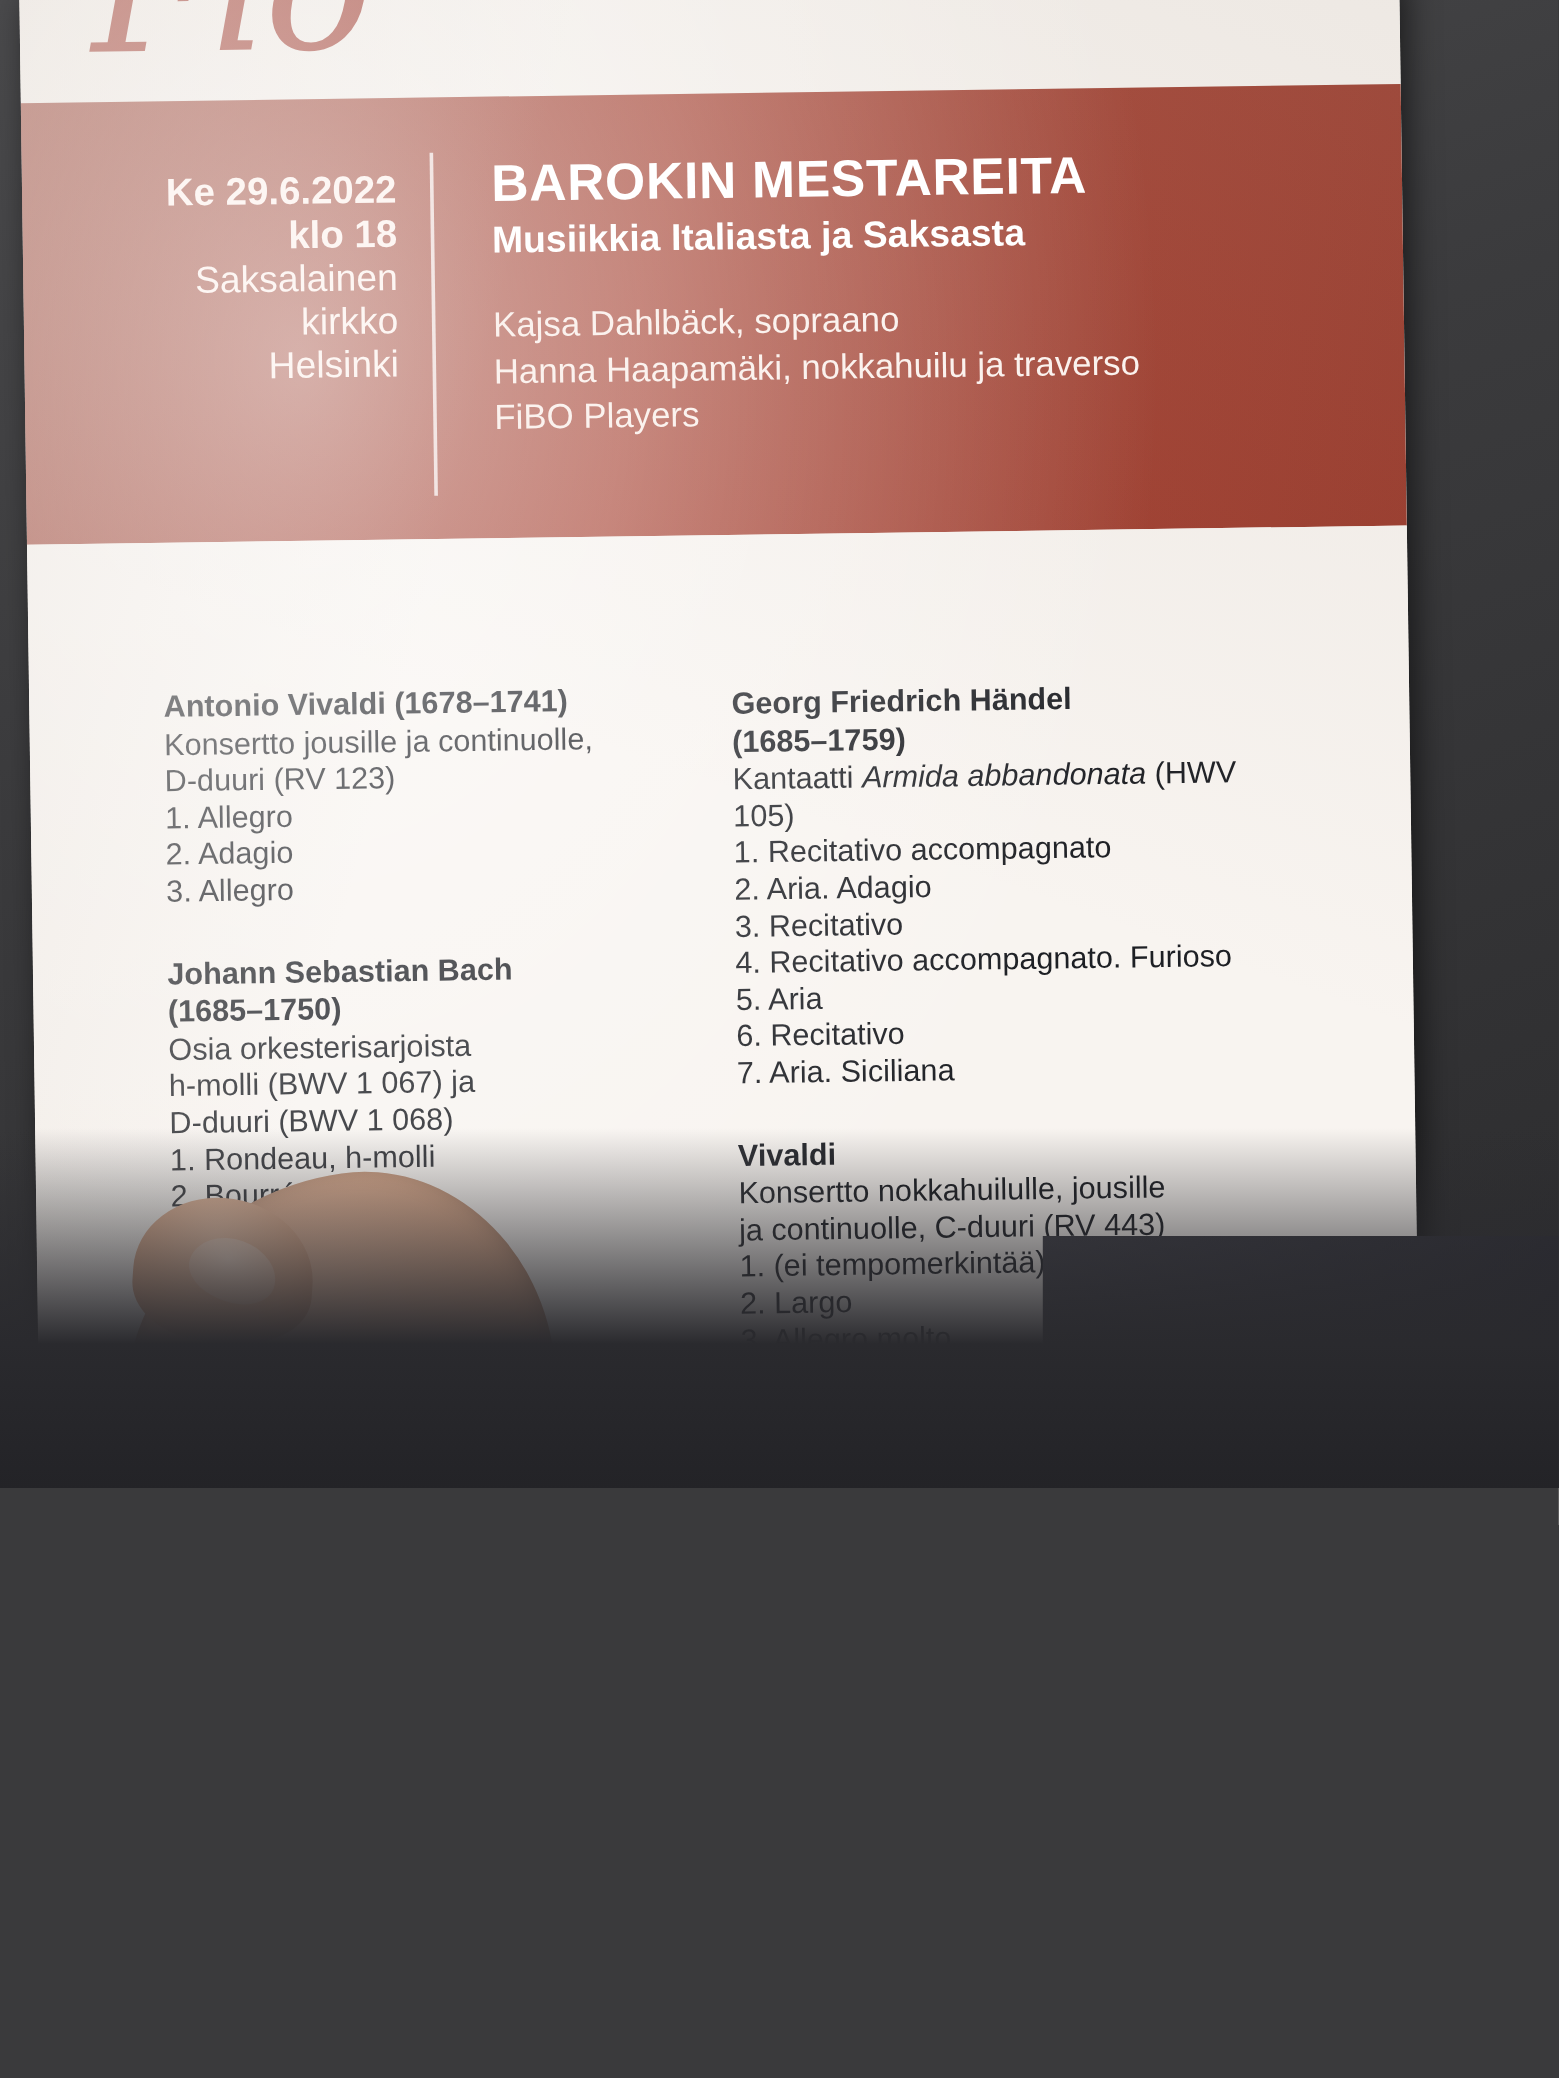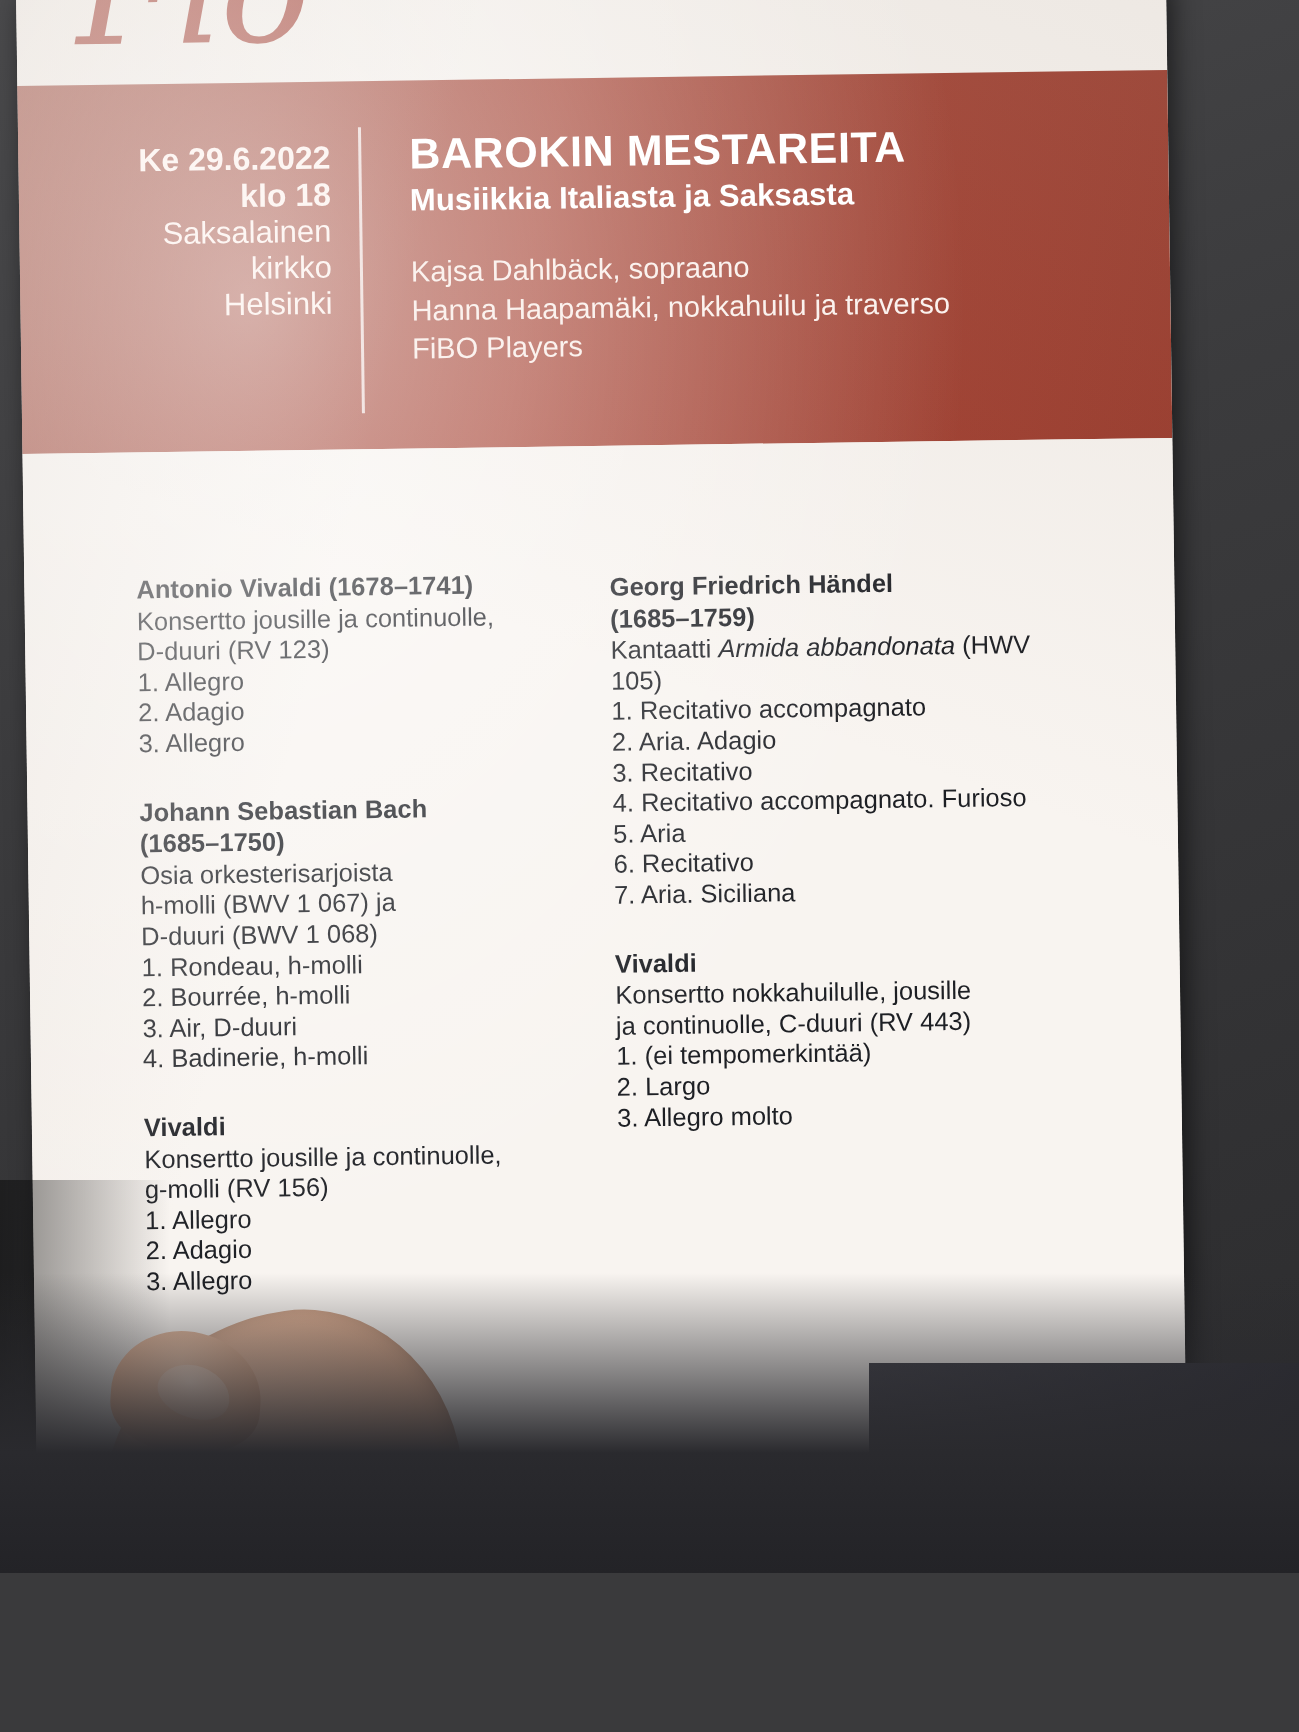--- a/index.html
+++ b/index.html
@@ -3,21 +3,21 @@
 <meta charset="utf-8">
 <style>
   html, body {
     margin: 0;
     padding: 0;
     background: #3a3a3c;
   }
   #page {
     position: relative;
     width: 1299px;
-    height: 1573px;
+    height: 1240px;
     overflow: hidden;
     background: #2e2e30;
     font-family: "Liberation Sans", sans-serif;
   }
 
   
   .bg-dark {
     position: absolute;
     inset: 0;
     background: linear-gradient(160deg, #4a4a4c 0%, #3b3b3d 40%, #2b2b2d 100%);

